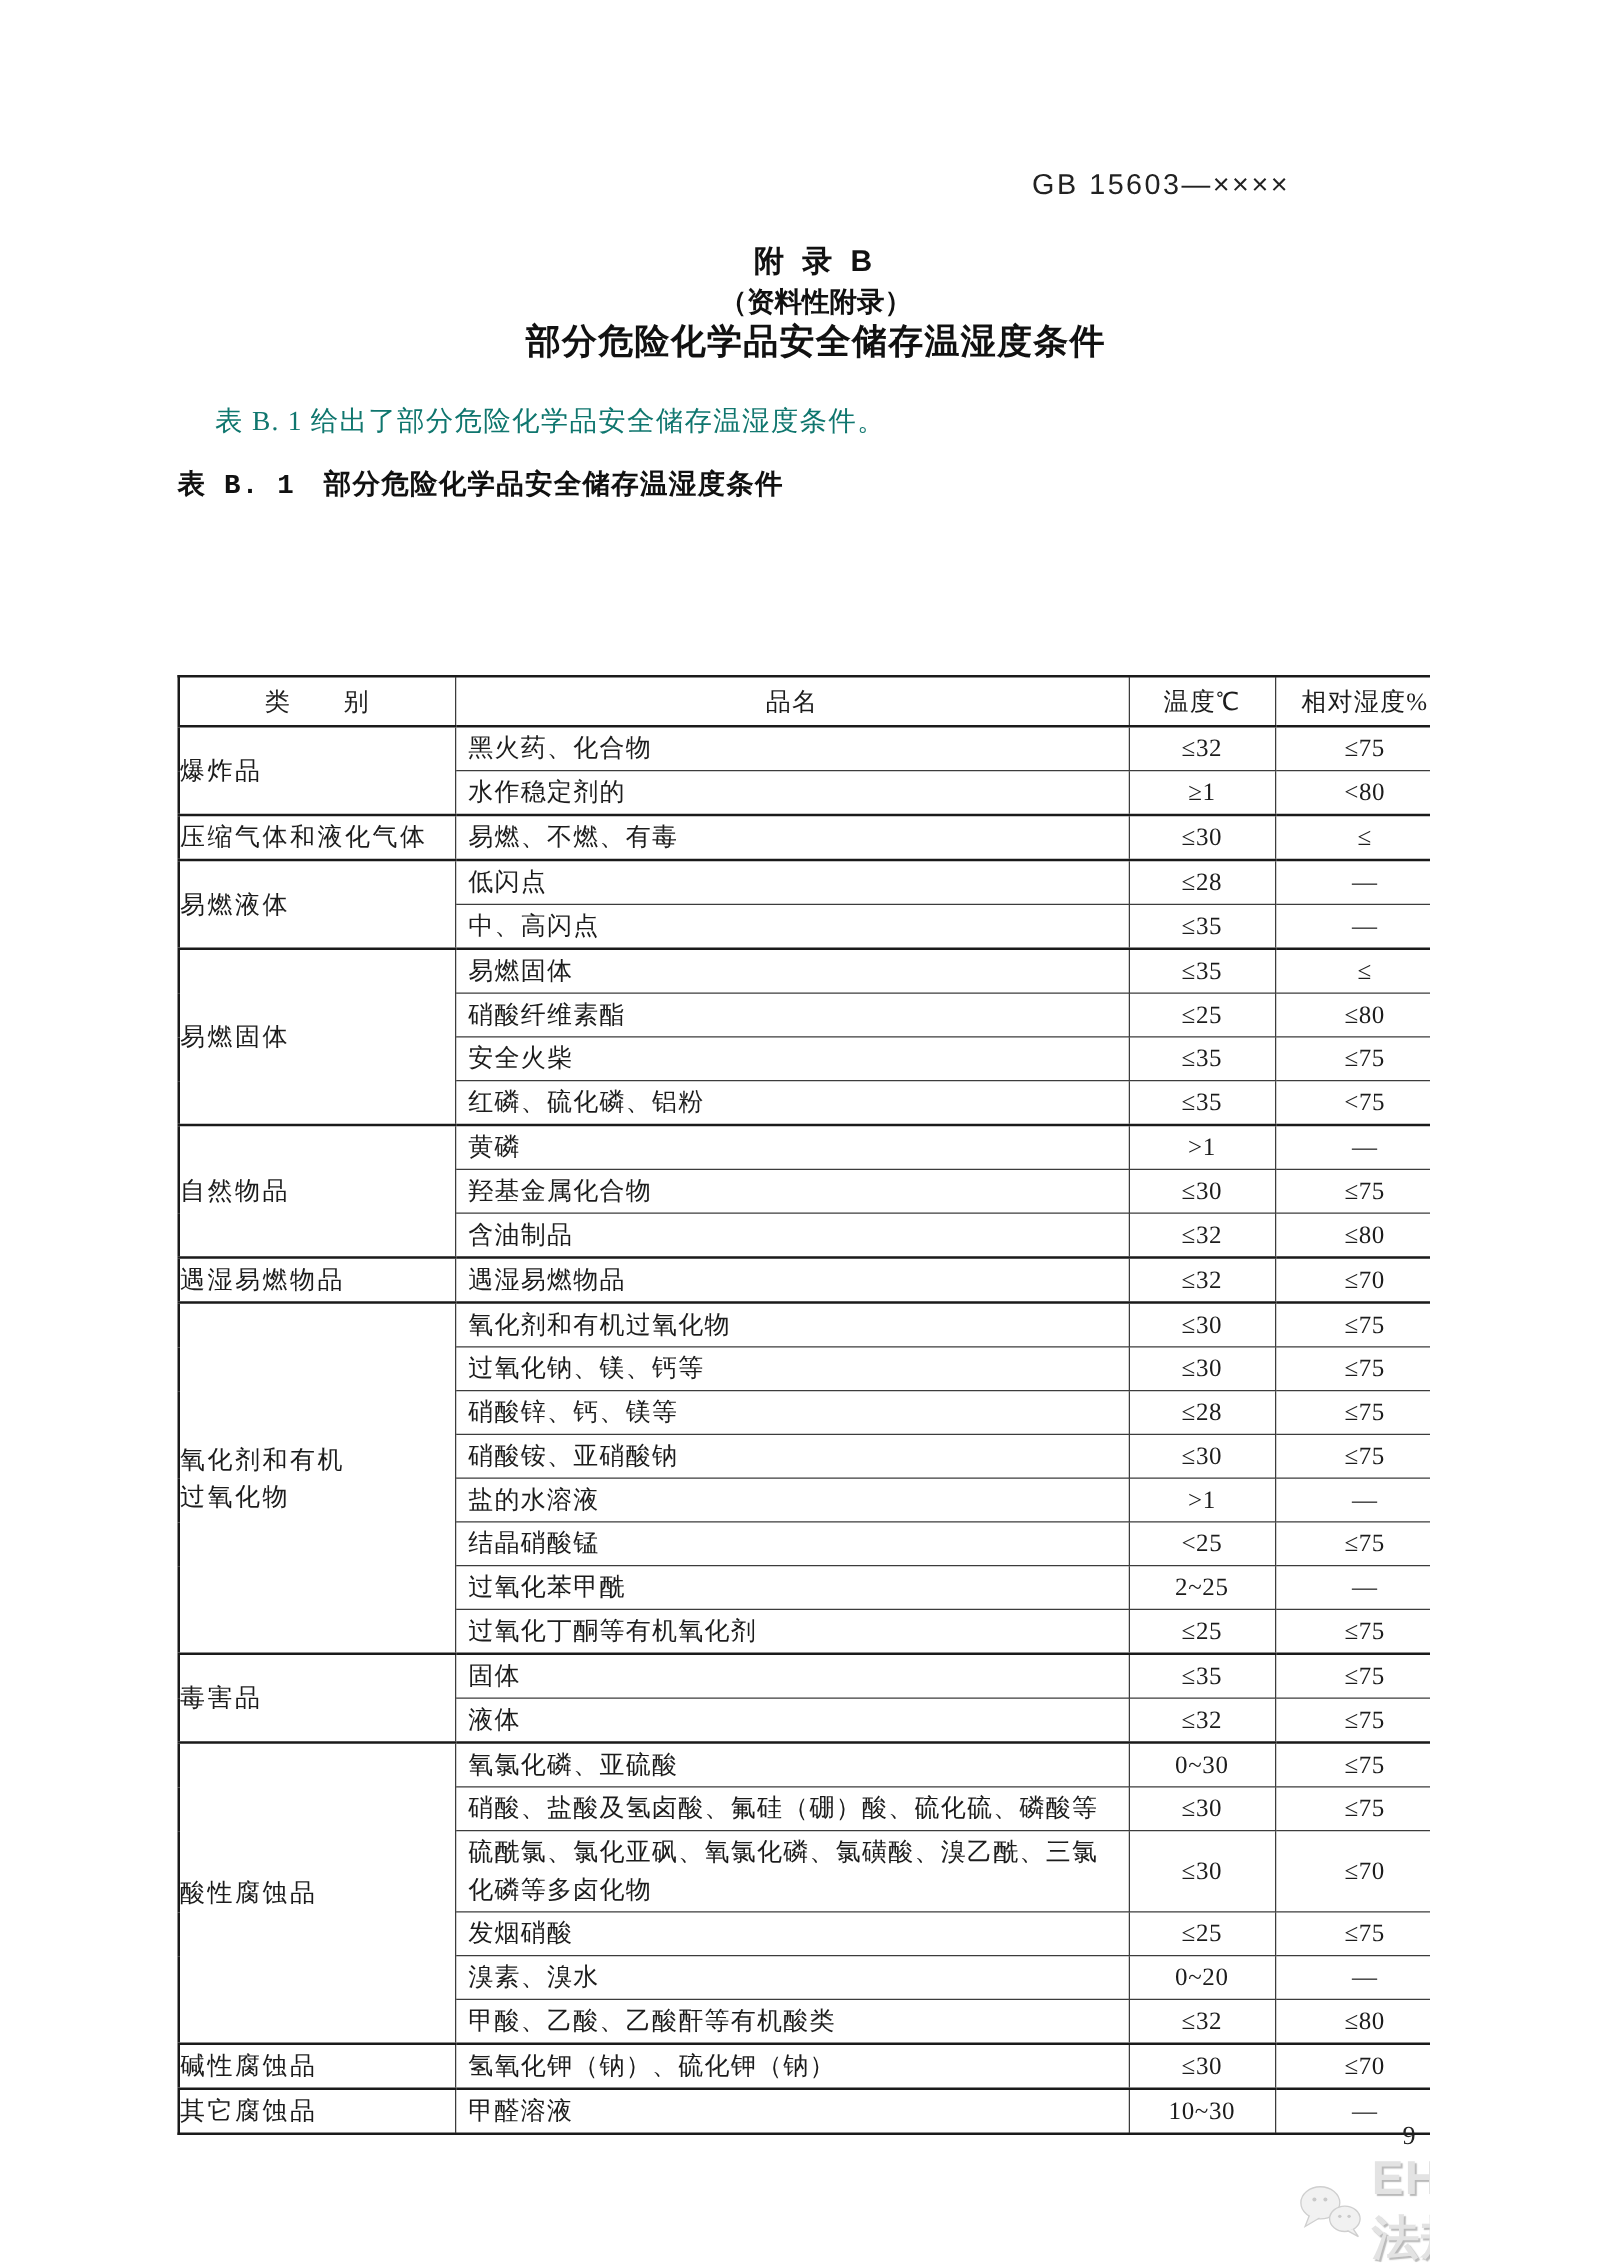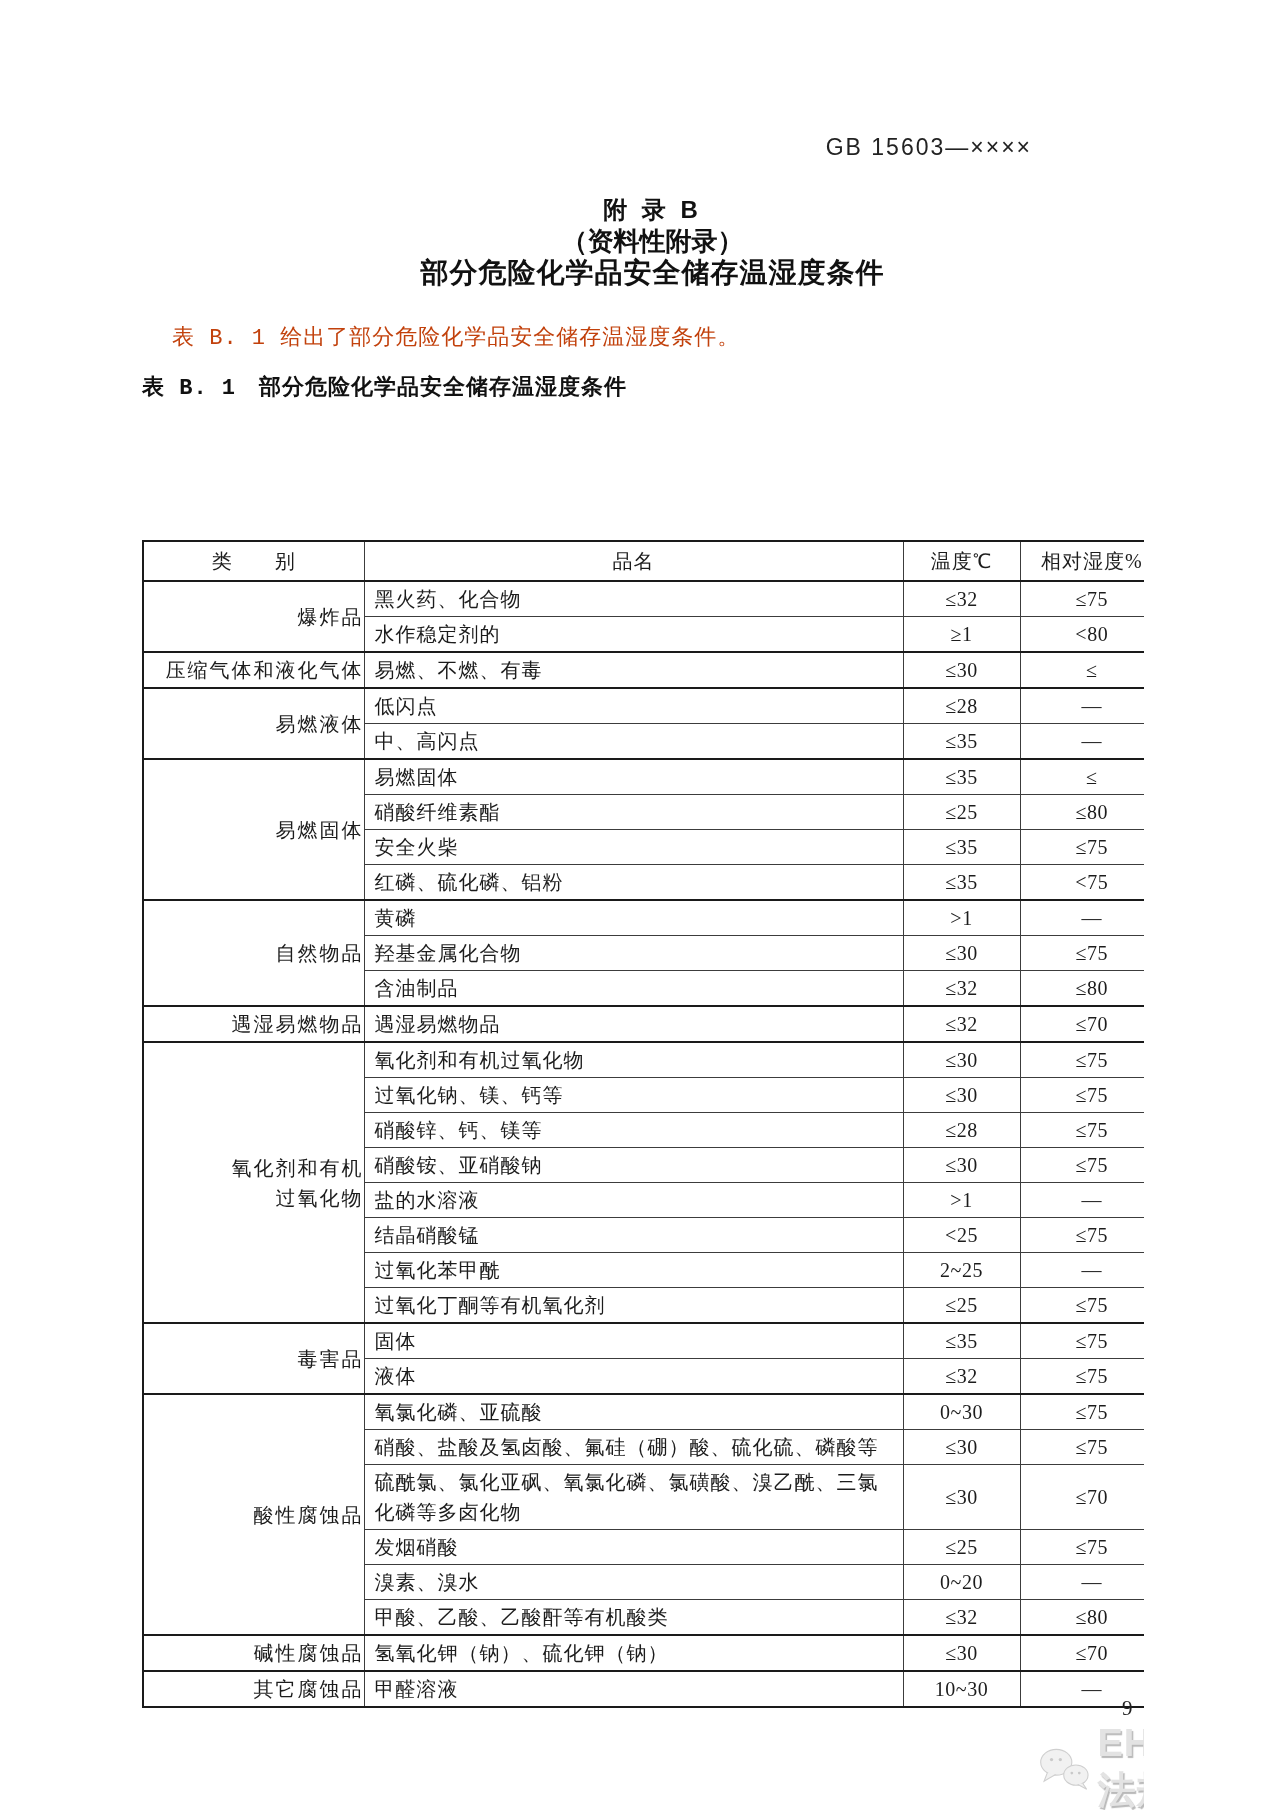--- a/index.html
+++ b/index.html
@@ -20,26 +20,26 @@
     font-family: "Liberation Sans", sans-serif;
     font-size: 23px; letter-spacing: 2px; color: #222;
   }
   .title-block {
     position: absolute; top: 194px; left: 142px; width: 1021px;
     text-align: center;
     font-family: "Liberation Sans", sans-serif;
     font-weight: bold; color: #111;
   }
   .title-line1 { font-size: 24px; letter-spacing: 4px; line-height: 32px; }
-  .title-line2 { font-size: 26px; line-height: 31px; }
+  .title-line2 { font-size: 22px; line-height: 31px; }
   .title-line3 { font-size: 28px; line-height: 32px; letter-spacing: 1px; }
   .intro {
     position: absolute; top: 322px; left: 142px; width: 1021px;
     font-size: 22px; letter-spacing: 1px;
-    text-indent: 30px; color: #c2410c; font-family: Liberation Mono, monospace;
+    text-indent: 30px; color: #0f766e;
   }
   .table-caption {
     position: absolute; top: 372px; left: 142px; width: 1021px;
     text-align: left;
     font-family: Liberation Mono, monospace;
     font-weight: bold; font-size: 22px; letter-spacing: 1px; color: #111;
   }
   table.main-table {
     position: absolute; top: 512px; left: 142px;
     width: 1021px;
@@ -58,21 +58,21 @@
     color: #1c1c1c;
   }
   table.main-table { border: 2.5px solid #1a1a1a; }
   table.main-table thead th {
     height: 40px; text-align: center;
     border-bottom: 2.5px solid #1a1a1a;
     font-size: 20px; letter-spacing: 1px;
   }
   table.main-table td { height: 34px; }
   table.main-table td.cat {
-    text-align: right; white-space: pre-line;
+    text-align: left; white-space: pre-line;
     letter-spacing: 2px; line-height: 30px;
   }
   table.main-table td.name {
     text-align: left; padding: 2px 8px 2px 10px;
     line-height: 30px; letter-spacing: 1px;
   }
   table.main-table td.val { text-align: center; letter-spacing: 0.5px; }
   table.main-table tr.group-start td { border-top: 2.5px solid #1a1a1a; }
   .page-number {
     position: absolute; top: 1696px; left: 1122px;

